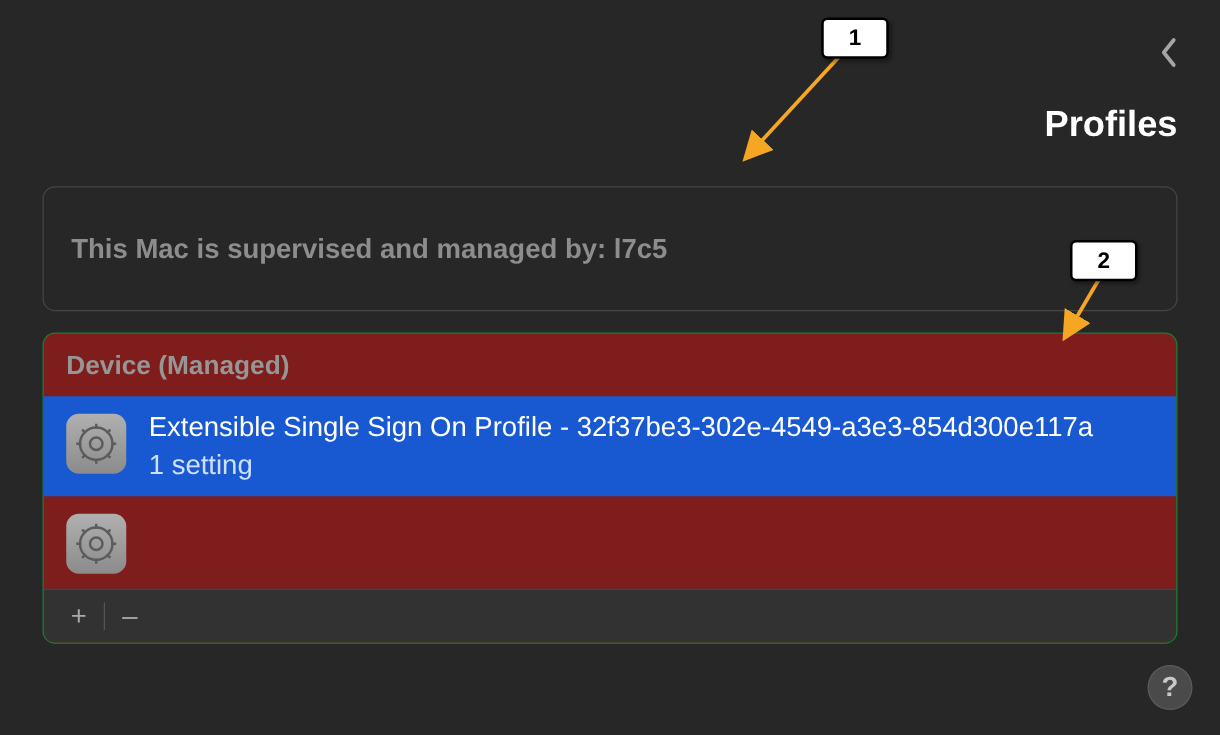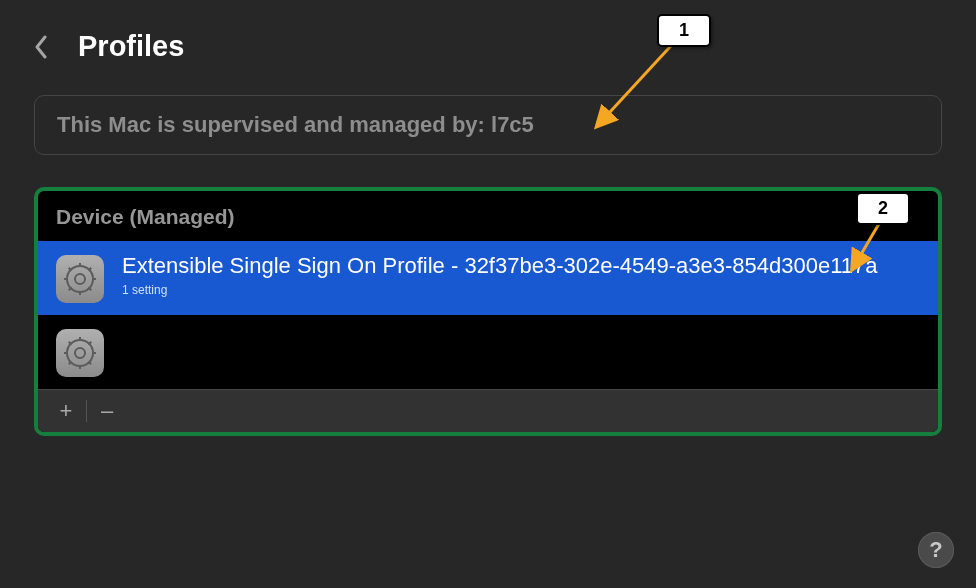--- a/index.html
+++ b/index.html
@@ -5,47 +5,47 @@
   * { box-sizing: border-box; margin: 0; padding: 0; }
   html, body {
     width: 976px;
     height: 588px;
     background: #272727;
     font-family: -apple-system, "Helvetica Neue", Arial, sans-serif;
     color: #fff;
     overflow: hidden;
   }
   .window { width: 100%; height: 100%; position: relative; padding: 30px 34px 0 34px; }
-  .header { display: flex; align-items: center; gap: 30px; margin-bottom: 32px; }
+  .header { display: flex; align-items: flex-end; gap: 30px; margin-bottom: 32px; flex-direction: column; }
   .back-chevron {
     width: 14px; height: 24px;
     cursor: pointer;
   }
   .back-chevron svg { display: block; }
   .title {
     font-size: 29px;
     font-weight: 700;
     color: #fff;
   }
   .panel {
     border: 1px solid #454545;
     border-radius: 10px;
-    padding: 16px 22px;
-    margin-bottom: 32px;
+    padding: 36px 22px;
+    margin-bottom: 17px;
   }
   .supervised-text {
     font-size: 22px;
     font-weight: 600;
     color: #8d8d8d;
   }
   .list-panel {
-    border: 4px solid #15803d;
+    border: 1px solid #15803d;
     border-radius: 10px;
     overflow: hidden;
-    background: #000000;
+    background: #7f1d1d;
   }
   .section-header {
     padding: 14px 18px 12px 18px;
     font-size: 21px;
     font-weight: 600;
     color: #969696;
   }
   .profile-row {
     display: flex;
     align-items: flex-start;
@@ -64,21 +64,21 @@
   }
   .profile-icon svg { display: block; }
   .profile-text { display: flex; flex-direction: column; gap: 2px; min-width: 0; }
   .profile-name {
     font-size: 22px;
     font-weight: 400;
     color: #fff;
     line-height: 1.35;
   }
   .profile-sub {
-    font-size: 12px;
+    font-size: 22px;
     font-weight: 400;
   }
   .profile-row.selected .profile-sub { color: #cfe0ff; }
   .profile-row:not(.selected) .profile-sub { color: #8d8d8d; }
   .footer-bar {
     border-top: 1px solid #454545;
     display: flex;
     align-items: center;
     padding: 4px 10px;
     gap: 2px;

